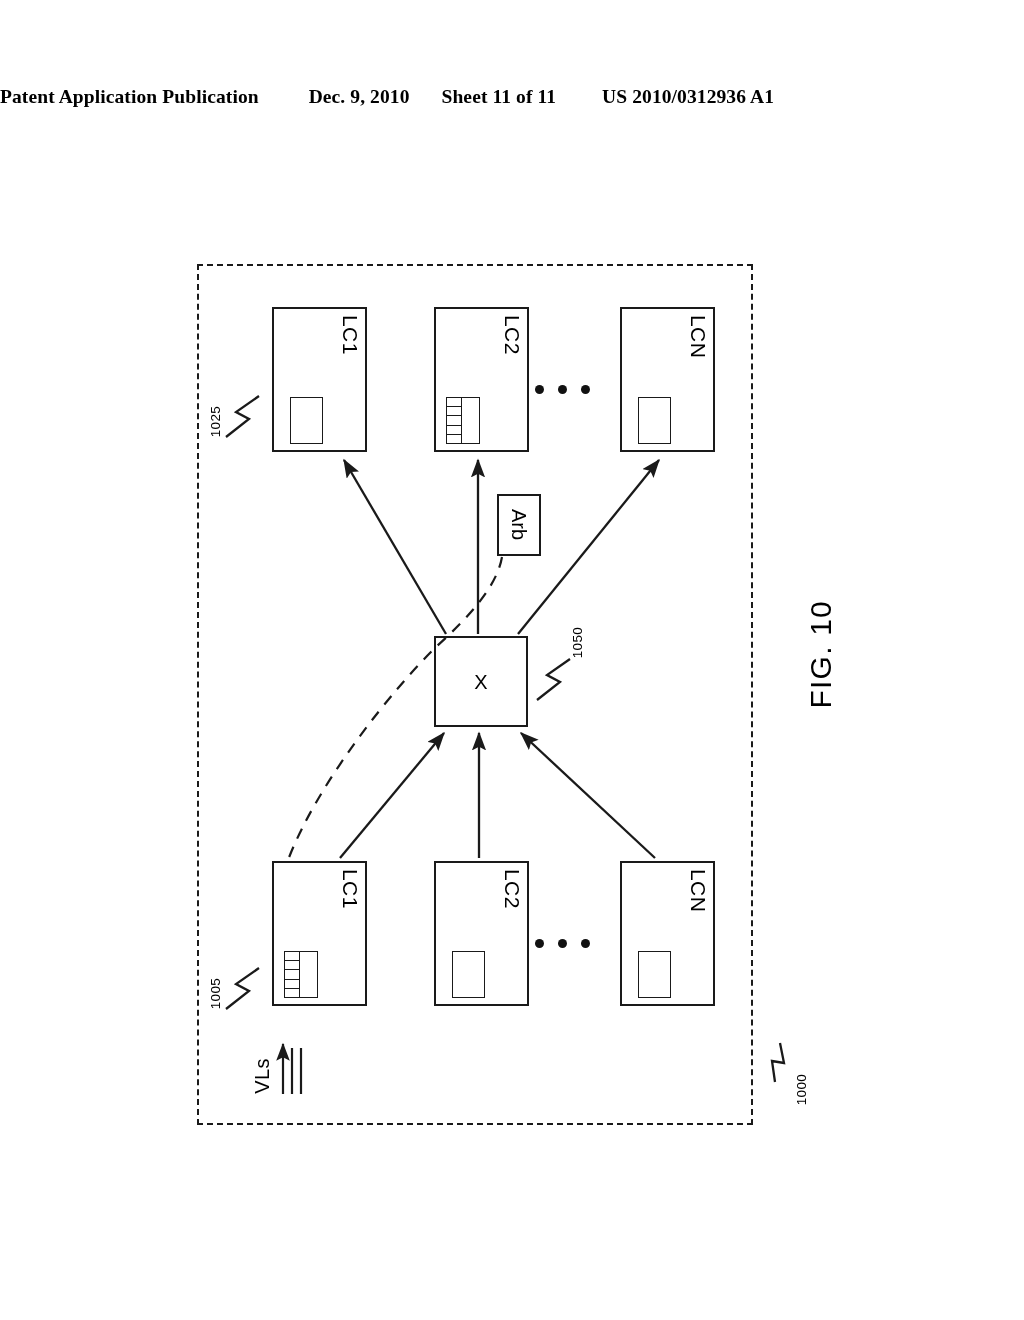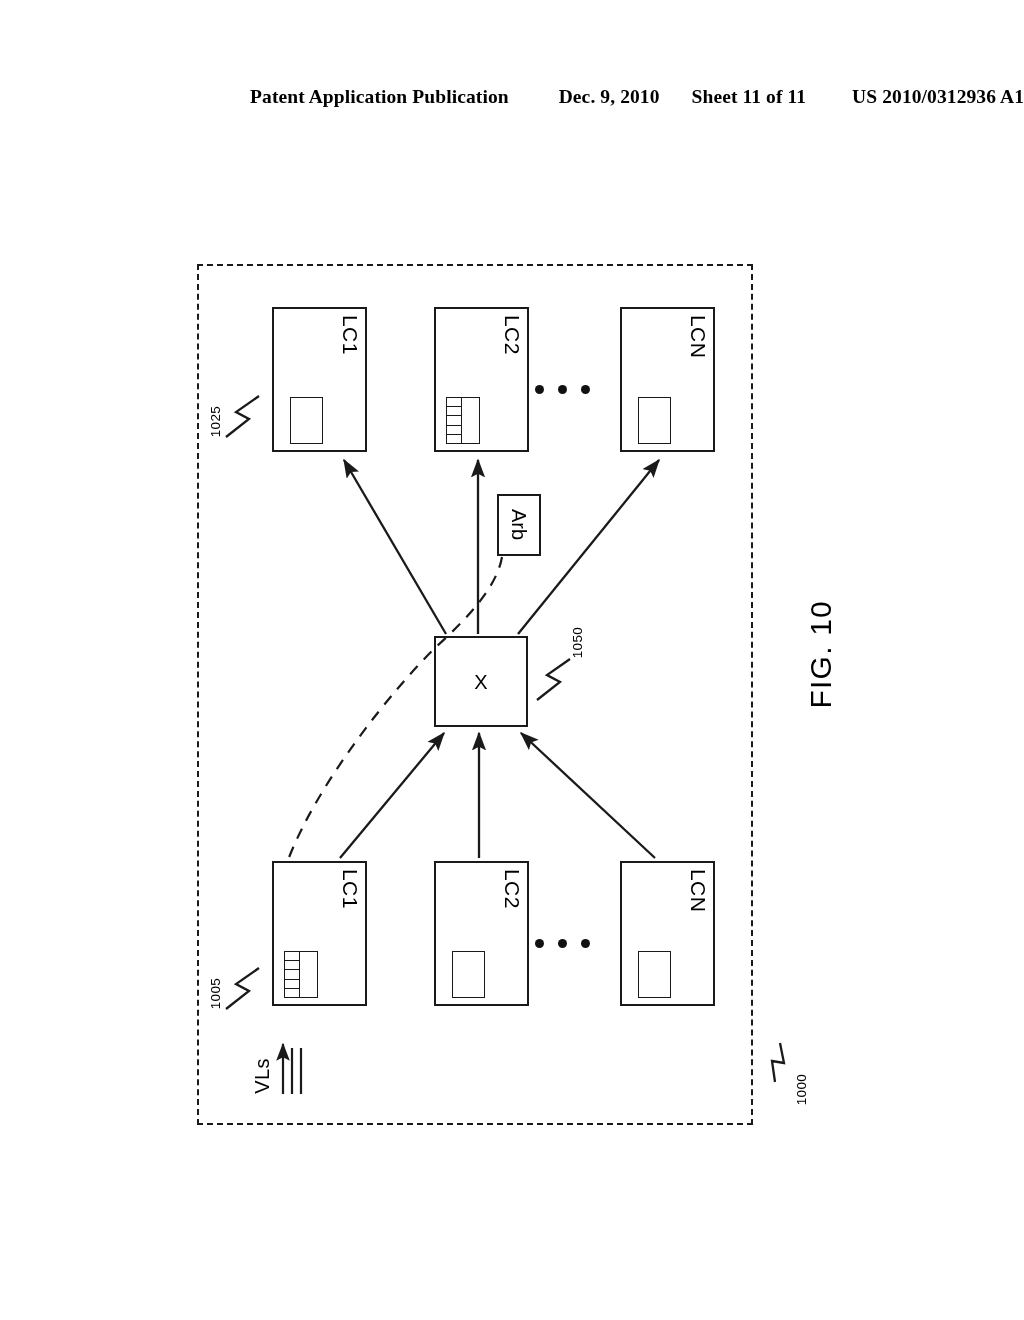--- a/index.html
+++ b/index.html
@@ -15,21 +15,21 @@
     color: #000000;
     overflow: hidden;
   }
 
   
   #patent-header {
     position: absolute;
     top: 86px;
     left: 0;
     width: 1024px;
-    text-align: right;
+    text-align: left;
     font-family: "Liberation Serif", serif;
     font-weight: bold;
     font-size: 19.5px;
     letter-spacing: 0.1px;
     white-space: nowrap;
   }
   #patent-header span { display: inline-block; vertical-align: baseline; }
   .hdr-gap-1 { width: 40px; display: inline-block; }
   .hdr-gap-2 { width: 22px; display: inline-block; }
   .hdr-gap-3 { width: 36px; display: inline-block; }

